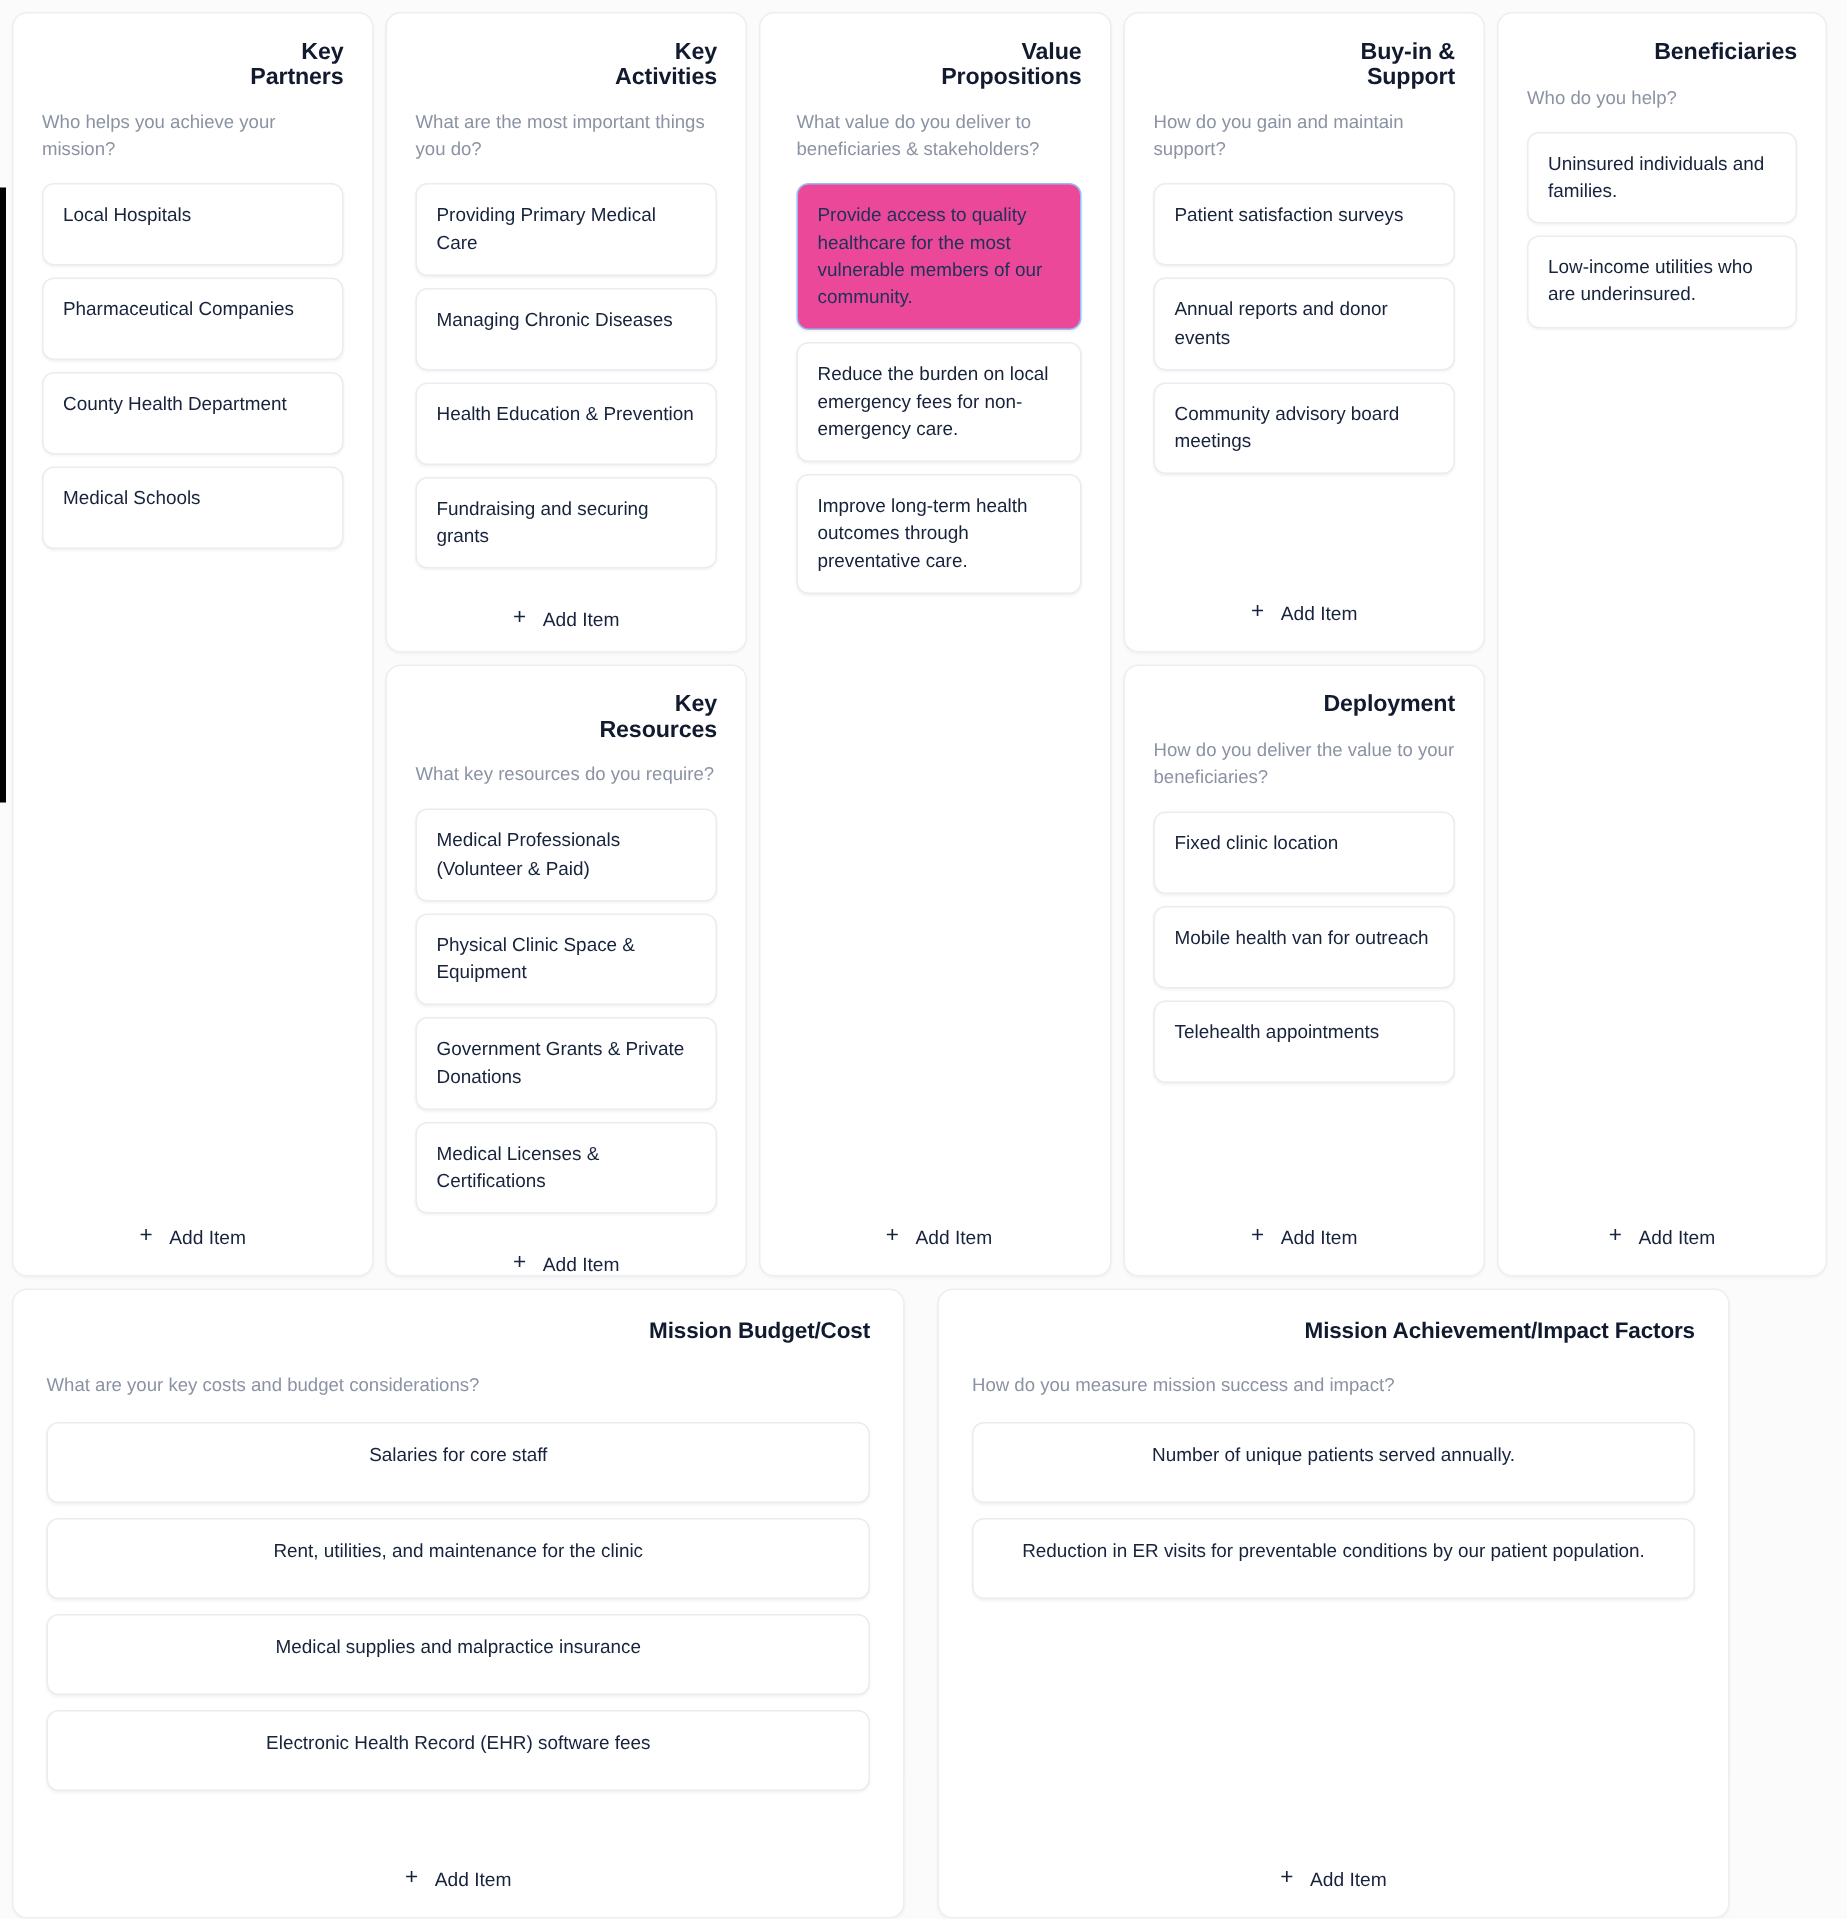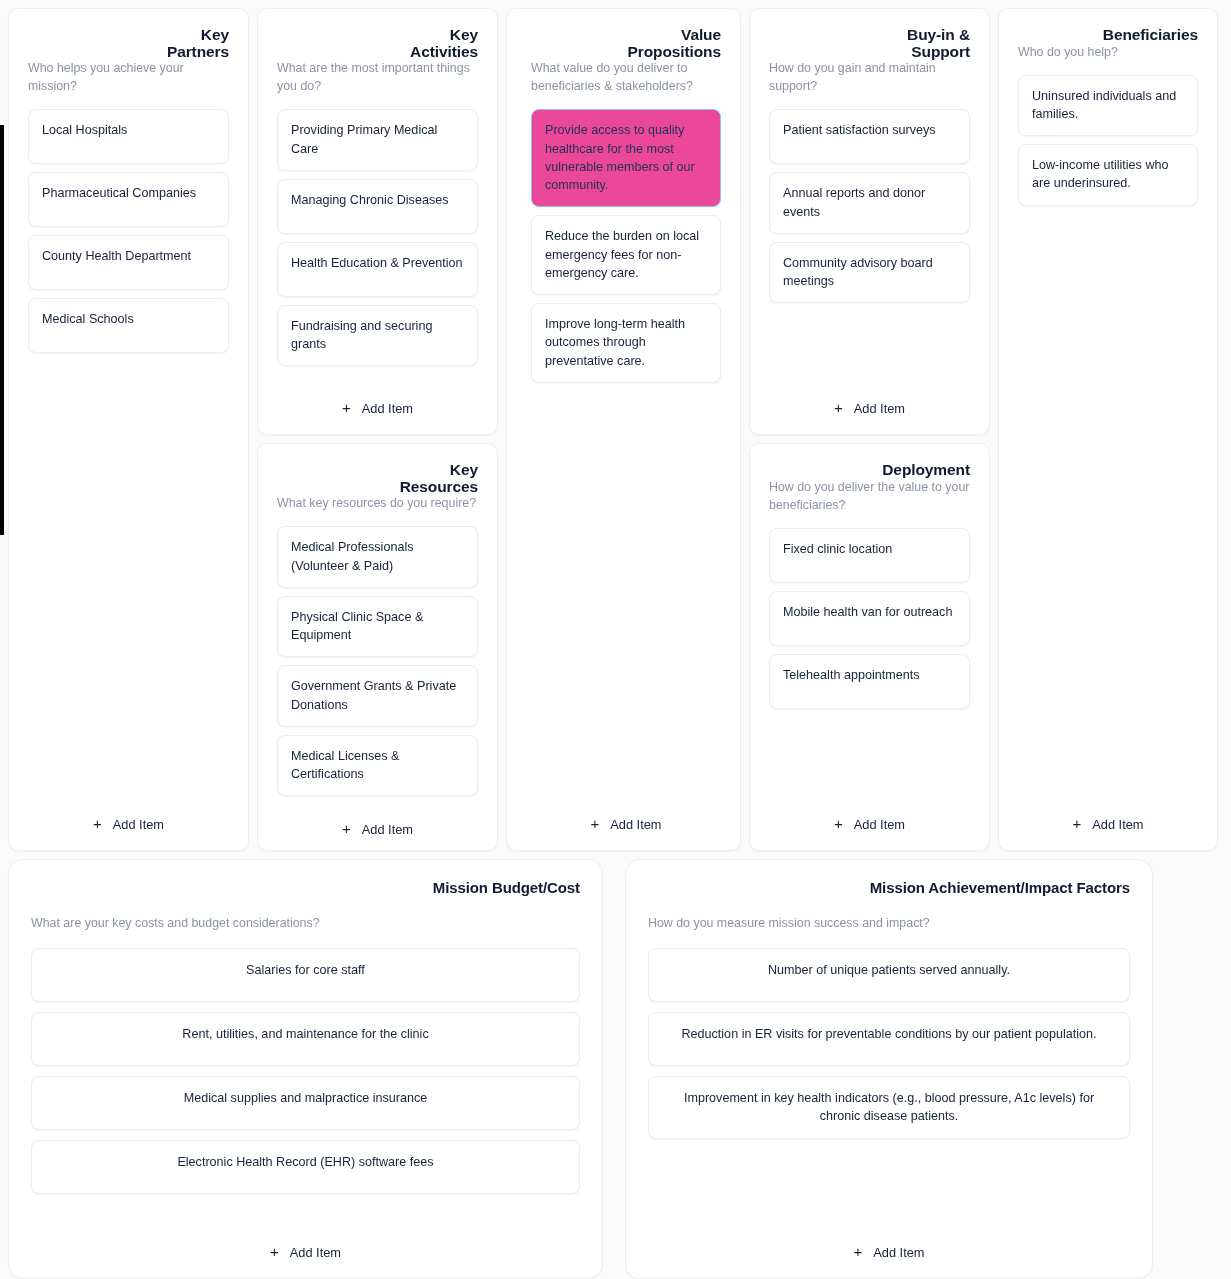--- a/index.html
+++ b/index.html
@@ -72,20 +72,21 @@
     font-size: 15.5px;
     font-weight: 700;
     line-height: 1.08;
     color: #111a2e;
     letter-spacing: -0.1px;
     white-space: pre-line;
     text-align: right;
   }
 
   .block-prompt {
+    margin-top: 13px;
     font-size: 12.4px;
     line-height: 1.45;
     color: #8b93a3;
     font-weight: 400;
   }
 
   .items {
     margin-top: 13px;
     display: flex;
     flex-direction: column;
@@ -147,21 +148,21 @@
   .h-beneficiaries { height: 843px; }
 
   
   .bottom-row {
     display: flex;
     gap: 22px;
     margin-top: 8px;
     height: 420px;
   }
 
-  .bottom-block { width: 595px; height: 420px; padding: 20px 22px 16px 22px; border-radius: 15px; }
+  .bottom-block { width: 595px; height: 420px; padding: 20px 22px 16px 22px; }
   .bottom-block.wide { width: 528px; }
 
   .bottom-block .block-title { font-size: 15px; }
   .bottom-block .block-prompt { margin-top: 19px; font-size: 12.4px; }
   .bottom-block .items { margin-top: 15px; gap: 10px; text-align: center; }
   .bottom-block .item { min-height: 54px; padding: 12px 14px; }
 
   .bottom-block .add-item { margin-top: 12px; }
 </style>
 </head>
@@ -314,21 +315,20 @@
         <span>Add Item</span>
       </div>
     </section>
 
     <section class="block bottom-block wide">
       <div class="block-title">Mission Achievement/Impact Factors</div>
       <div class="block-prompt">How do you measure mission success and impact?</div>
       <div class="items">
         <div class="item">Number of unique patients served annually.</div>
         <div class="item">Reduction in ER visits for preventable conditions by our patient population.</div>
-        <div class="item">Improvement in key health indicators (e.g., blood pressure, A1c levels) for chronic disease patients.</div>
       </div>
       <div class="spacer"></div>
       <div class="add-item">
         <span class="plus-icon">+</span>
         <span>Add Item</span>
       </div>
     </section>
 
   </div>
 

